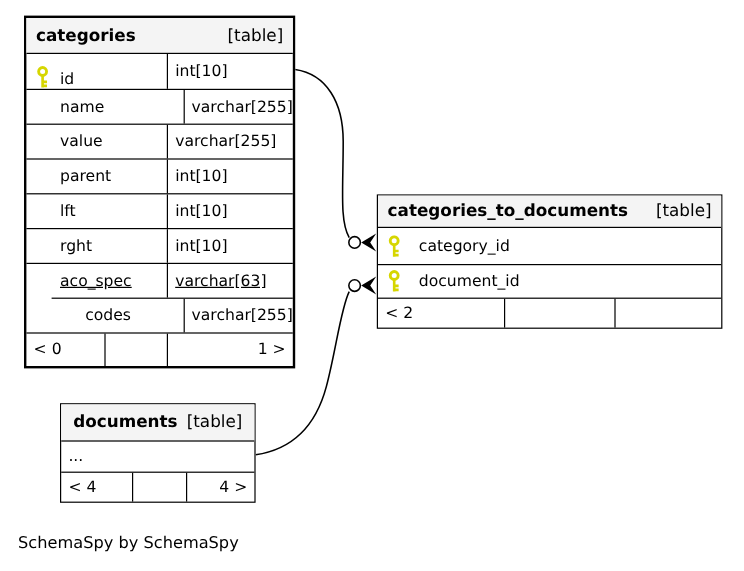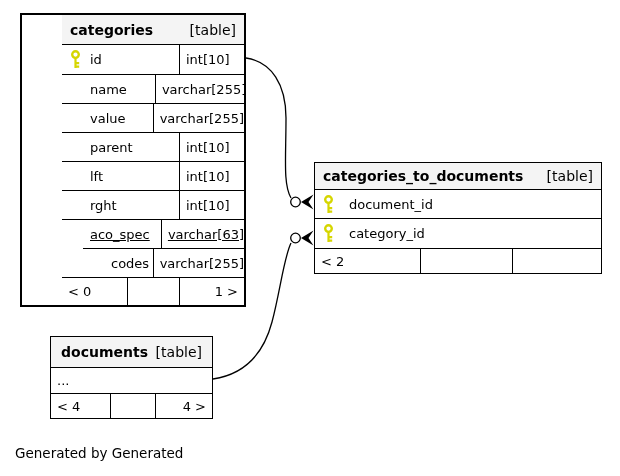--- a/index.html
+++ b/index.html
@@ -2,21 +2,21 @@
 <html><head>
 <meta charset="utf-8">
 <style>
   html,body{margin:0;padding:0;background:#ffffff;}
   #canvas{
     position:relative;width:620px;height:476px;background:#ffffff;
     font-family:"DejaVu Sans","Liberation Sans",sans-serif;color:#000;
     overflow:hidden;
   }
   .tablebox{position:absolute;background:#ffffff;box-sizing:border-box;display:flex;flex-direction:column;}
-  .tb-thick{border:2px solid #000;padding-left:40px;}
+  .tb-thick{border:2px solid #000;}
   .tb-thin{border:1px solid #000;}
   .tb-header{
     background:#f4f4f4;display:flex;align-items:center;justify-content:space-between;
     padding:0 8px;box-sizing:border-box;border-bottom:1px solid #000;flex:0 0 auto;
   }
   .tb-name{font-weight:bold;font-size:14px;}
   .tb-badge{font-size:14px;font-weight:normal;}
   .row{display:flex;align-items:center;box-sizing:border-box;flex:0 0 auto;font-size:13px;}
   .row + .row{border-top:1px solid #000;}
   .namecell{display:flex;align-items:center;box-sizing:border-box;height:100%;padding-left:7px;}
@@ -49,21 +49,21 @@
     </g>
   </svg>
 
   <div class="tablebox tb-thick" style="left:20px;top:13px;width:226px;height:294px;">
     <div class="tb-header" style="height:30px;">
       <span class="tb-name">categories</span>
       <span class="tb-badge">[table]</span>
     </div>
 
     <div class="row" style="height:29px;">
-      <div class="namecell" style="width:117px;">
+      <div class="namecell" style="width:117px;align-items:flex-end;">
         <span class="keyslot">
           <svg width="11" height="19" viewBox="0 0 11 19">
               <circle cx="5.5" cy="4.6" r="3.3" fill="none" stroke="#d6d600" stroke-width="2.4"></circle>
               <path d="M5.5 7.8 V18 M5.5 13.2 H9.2 M5.5 16.6 H9.2" stroke="#d6d600" stroke-width="2.2" fill="none"></path>
             </svg>
         </span>
         <span>id</span>
       </div>
       <div class="typecell">int[10]</div>
     </div>
@@ -130,41 +130,41 @@
       <div class="fcell right" style="flex:1;">1 &gt;</div>
     </div>
   </div>
 
   <div class="tablebox tb-thin" style="left:314px;top:162px;width:288px;height:112px;">
     <div class="tb-header" style="height:27px;">
       <span class="tb-name">categories_to_documents</span>
       <span class="tb-badge">[table]</span>
     </div>
 
+    <div class="row" style="height:30px;">
+      <div class="namecell" style="flex:1;">
+        <span class="keyslot" style="margin-right:15px;">
+          <svg width="11" height="19" viewBox="0 0 11 19">
+              <circle cx="5.5" cy="4.6" r="3.3" fill="none" stroke="#d6d600" stroke-width="2.4"></circle>
+              <path d="M5.5 7.8 V18 M5.5 13.2 H9.2 M5.5 16.6 H9.2" stroke="#d6d600" stroke-width="2.2" fill="none"></path>
+            </svg>
+        </span>
+        <span>category_id</span>
+      </div>
+    </div>
+
     <div class="row" style="height:28px;">
       <div class="namecell" style="flex:1;">
         <span class="keyslot" style="margin-right:15px;">
           <svg width="11" height="19" viewBox="0 0 11 19">
               <circle cx="5.5" cy="4.6" r="3.3" fill="none" stroke="#d6d600" stroke-width="2.4"></circle>
               <path d="M5.5 7.8 V18 M5.5 13.2 H9.2 M5.5 16.6 H9.2" stroke="#d6d600" stroke-width="2.2" fill="none"></path>
             </svg>
         </span>
         <span>document_id</span>
-      </div>
-    </div>
-
-    <div class="row" style="height:30px;">
-      <div class="namecell" style="flex:1;">
-        <span class="keyslot" style="margin-right:15px;">
-          <svg width="11" height="19" viewBox="0 0 11 19">
-              <circle cx="5.5" cy="4.6" r="3.3" fill="none" stroke="#d6d600" stroke-width="2.4"></circle>
-              <path d="M5.5 7.8 V18 M5.5 13.2 H9.2 M5.5 16.6 H9.2" stroke="#d6d600" stroke-width="2.2" fill="none"></path>
-            </svg>
-        </span>
-        <span>category_id</span>
       </div>
     </div>
 
     <div class="footer" style="height:25px;">
       <div class="fcell" style="width:105px;">&lt; 2</div>
       <div class="fcell" style="width:92px;"></div>
       <div class="fcell right" style="flex:1;"></div>
     </div>
   </div>
 
@@ -180,14 +180,14 @@
       </div>
     </div>
 
     <div class="footer" style="height:25px;">
       <div class="fcell" style="width:59px;">&lt; 4</div>
       <div class="fcell" style="width:45px;"></div>
       <div class="fcell right" style="flex:1;">4 &gt;</div>
     </div>
   </div>
 
-  <div id="caption">Generated by Generated</div>
+  <div id="caption">SchemaSpy by SchemaSpy</div>
 </div>
 
 </body></html>

